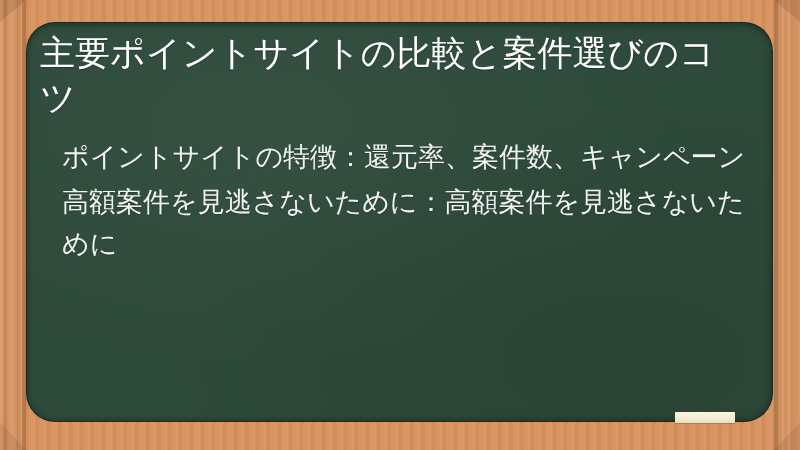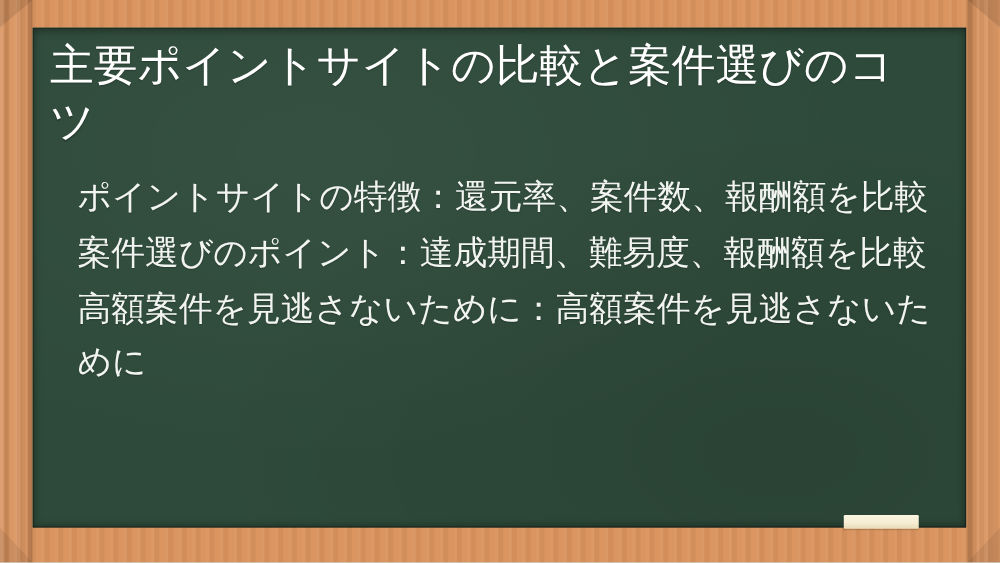--- a/index.html
+++ b/index.html
@@ -78,20 +78,21 @@
     bottom: 28px;
     background:
       radial-gradient(ellipse at 30% 25%, rgba(255,255,255,0.035) 0%, rgba(255,255,255,0.0) 60%),
       radial-gradient(ellipse at 80% 85%, rgba(0,0,0,0.10) 0%, rgba(0,0,0,0.0) 55%),
       #2e4a3a;
     box-shadow:
       inset 0 0 0 1px rgba(0,0,0,0.25),
       inset 0 3px 7px rgba(0,0,0,0.30),
       inset 0 -2px 6px rgba(0,0,0,0.22);
     overflow: hidden;
+    border-radius: 29px;
   }
   .board-inner {
     position: absolute;
     inset: 0;
     padding: 8px 24px 0 7px;
     box-sizing: border-box;
   }
 
   
   .title {
@@ -147,22 +148,21 @@
     <div class="miter bl"></div>
     <div class="miter br"></div>
   </div>
 
   <div class="board">
     <div class="board-inner">
 
       <h1 class="title"><span>主要ポイントサイトの比較と案件選び</span><span>のコツ</span></h1>
 
       <ul class="bullets">
-        <li class="bullet">ポイントサイトの特徴：還元率、案件数、報酬額を比較</li>
-        <li class="bullet">案件選びのポイント：達成期間、難易度、報酬額を比較</li>
+        <li class="bullet">ポイントサイトの特徴：還元率、案件数、キャンペーン</li>
         <li class="bullet">高額案件を見逃さないために：高額案件を見逃さないために</li>
       </ul>
 
     </div>
   </div>
 
   <div class="chalk-stick"></div>
 
 </div>
 

